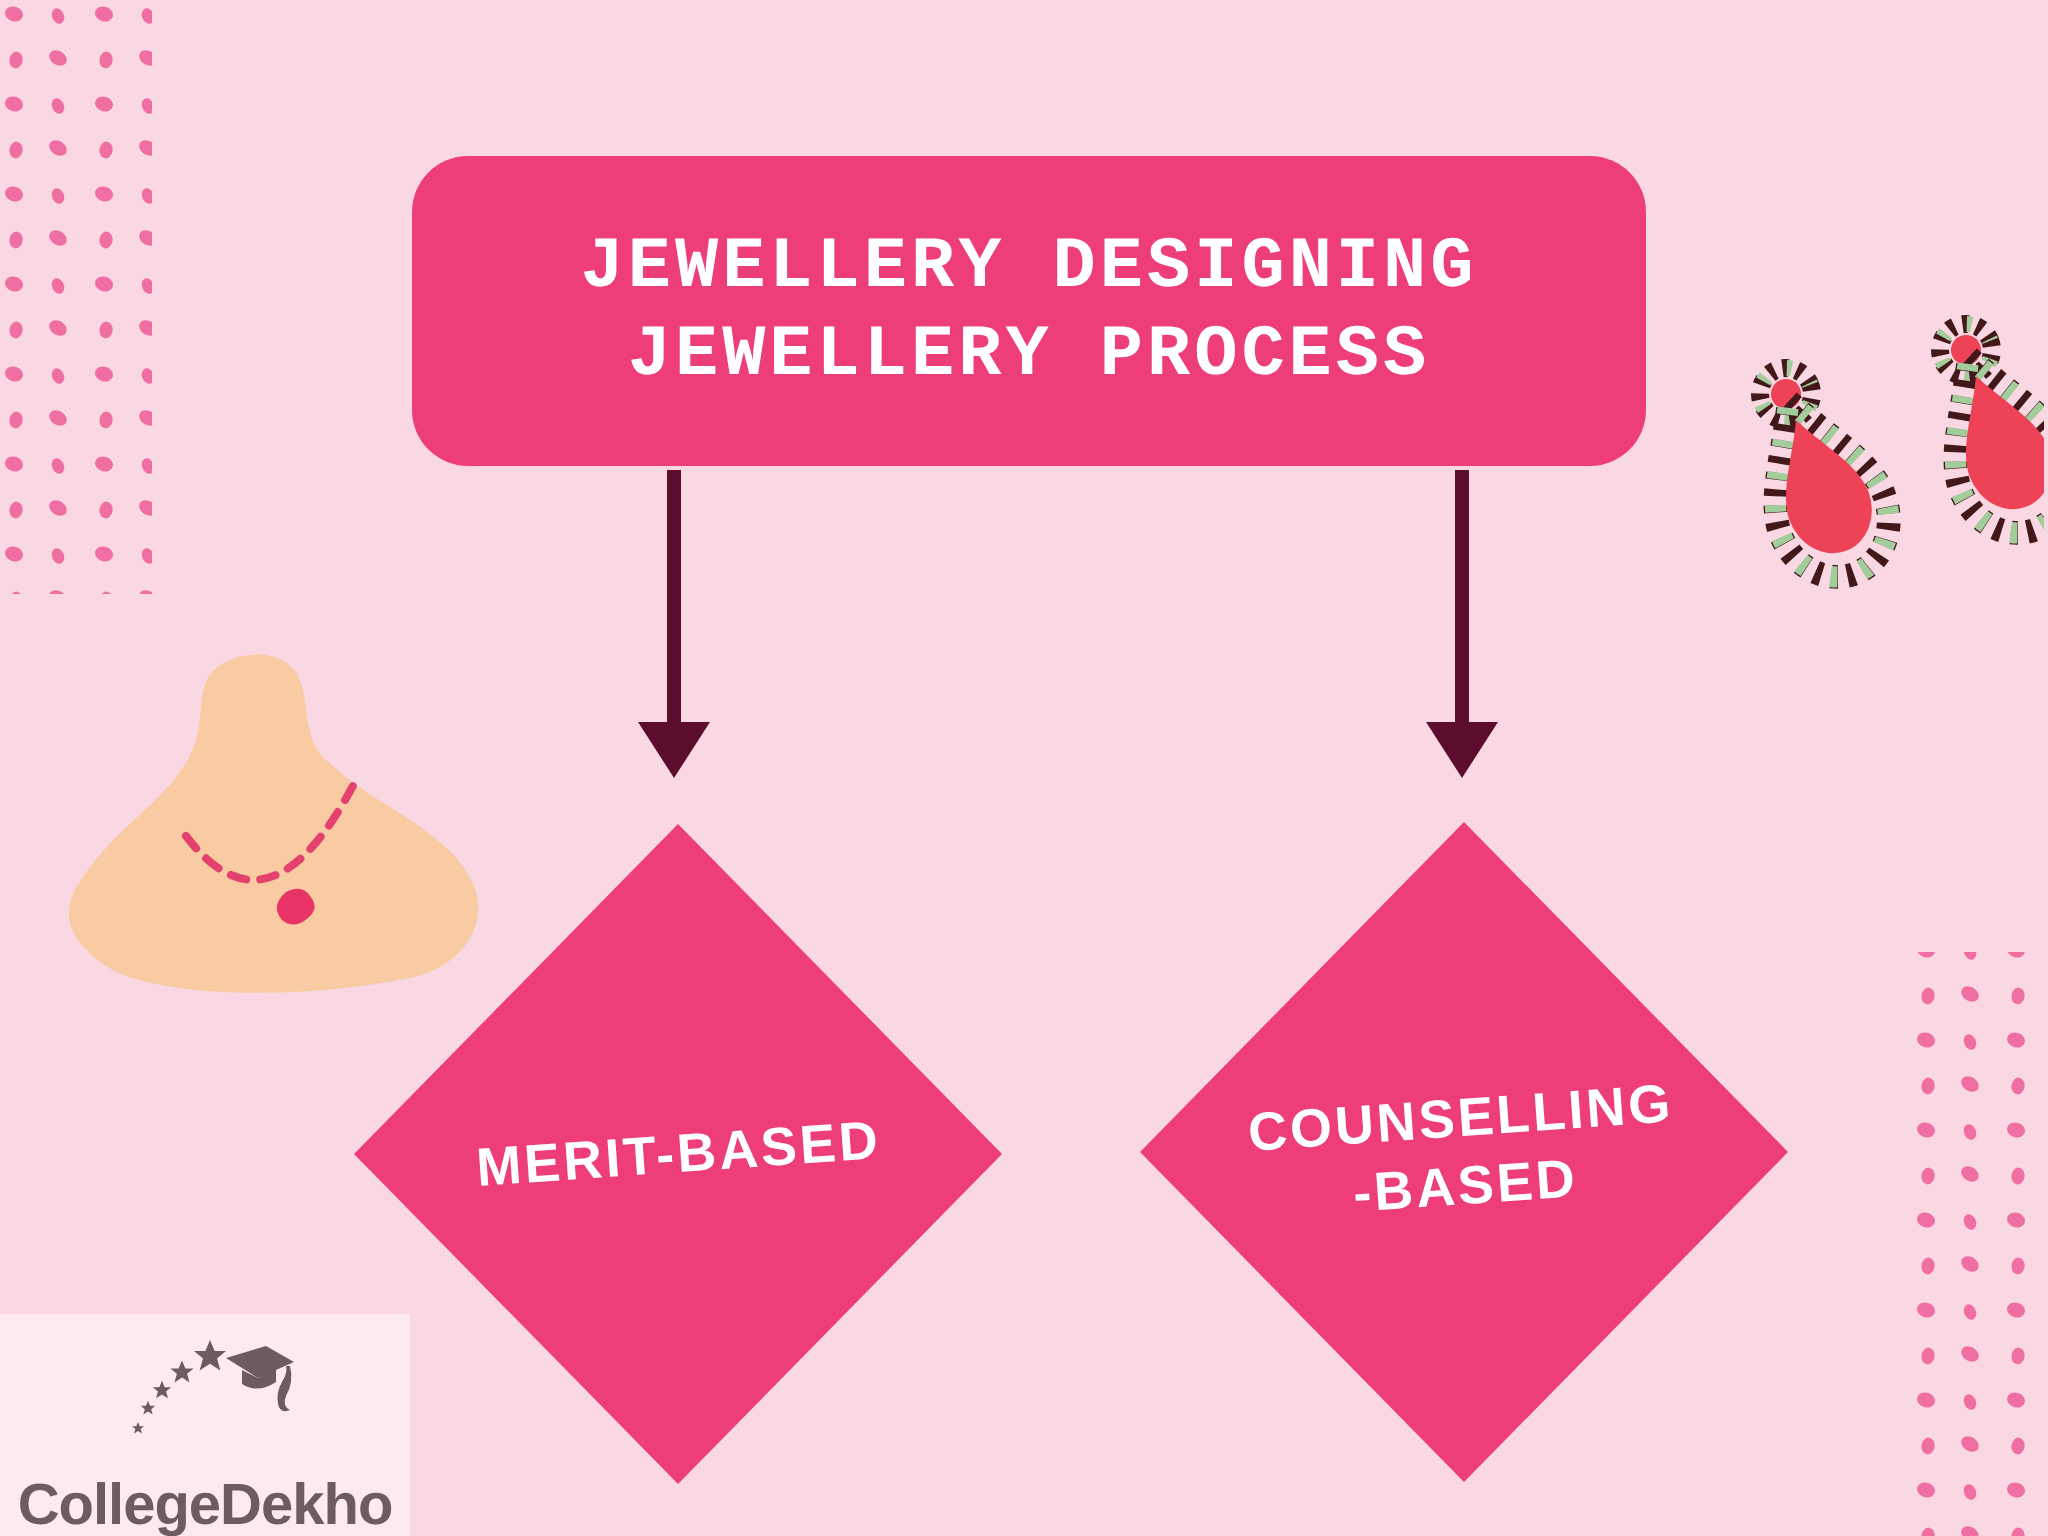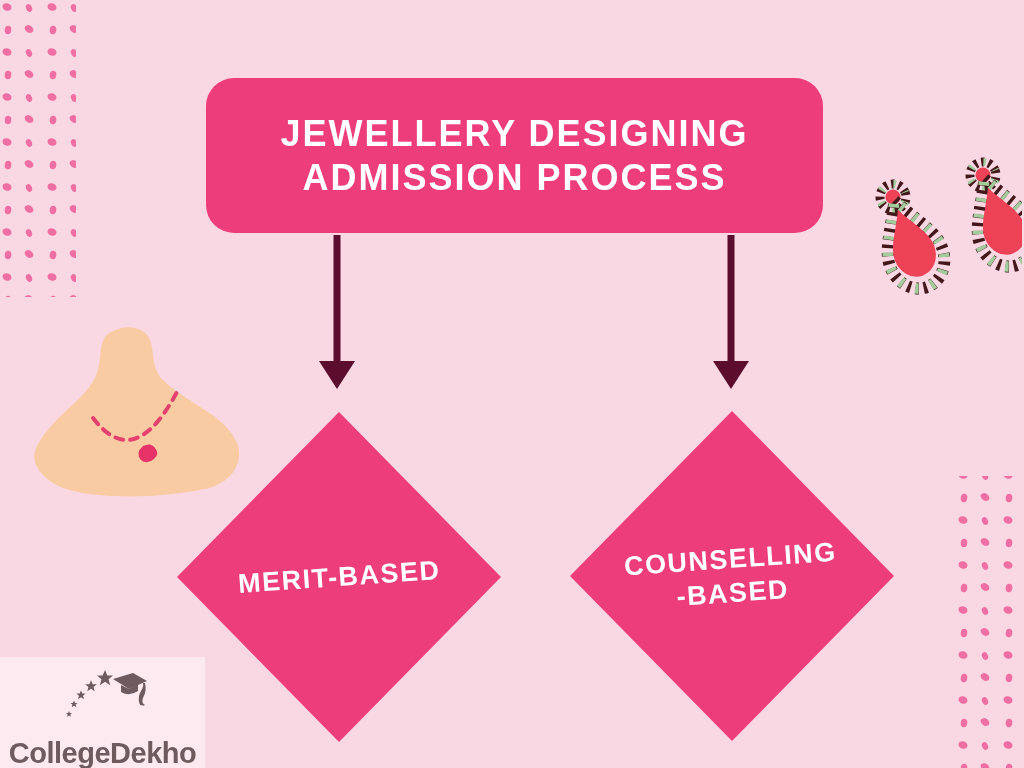--- a/index.html
+++ b/index.html
@@ -10,21 +10,21 @@
   }
   
   .title-box{
     position:absolute;left:206px;top:78px;width:617px;height:155px;
     background:#EE3D7B;border-radius:28px;
     display:flex;flex-direction:column;align-items:center;justify-content:center;
     text-align:center;
   }
   .title-line{
     color:#FFFFFF;font-size:36px;font-weight:800;letter-spacing:2px;
-    line-height:44px;white-space:nowrap;
+    line-height:44px;white-space:nowrap;font-family:Liberation Mono, monospace;
   }
   
   .arrow{position:absolute;top:235px;width:40px;height:156px;}
   .arrow-left{left:317px;}
   .arrow-right{left:711px;}
   
   .diamond{
     position:absolute;width:324px;height:330px;background:#EE3D7B;
     clip-path:polygon(50% 0,100% 50%,50% 100%,0 50%);
     display:flex;align-items:center;justify-content:center;text-align:center;
@@ -99,21 +99,21 @@
           <path d="M0,-40 C9,-22 21,-8 21,6 A21,24 0 1,1 -21,6 C-21,-8 -9,-22 0,-40 Z" fill="#EE4256"></path>
         </g>
       </g>
     </defs>
     <use href="#earring" transform="translate(71,49) rotate(-21)"></use>
     <use href="#earring" transform="translate(161,27) rotate(-21)"></use>
   </svg>
 
   <div class="title-box">
     <div class="title-line">JEWELLERY DESIGNING</div>
-    <div class="title-line">ADMISSION PROCESS</div>
+    <div class="title-line">JEWELLERY PROCESS</div>
   </div>
 
   <svg class="arrow arrow-left" viewBox="0 0 40 156">
     <line x1="20" y1="0" x2="20" y2="132" stroke="#5C0D2E" stroke-width="7" stroke-linecap="round"></line>
     <path d="M2,126 L38,126 L20,154 Z" fill="#5C0D2E"></path>
   </svg>
   <svg class="arrow arrow-right" viewBox="0 0 40 156">
     <line x1="20" y1="0" x2="20" y2="132" stroke="#5C0D2E" stroke-width="7" stroke-linecap="round"></line>
     <path d="M2,126 L38,126 L20,154 Z" fill="#5C0D2E"></path>
   </svg>

